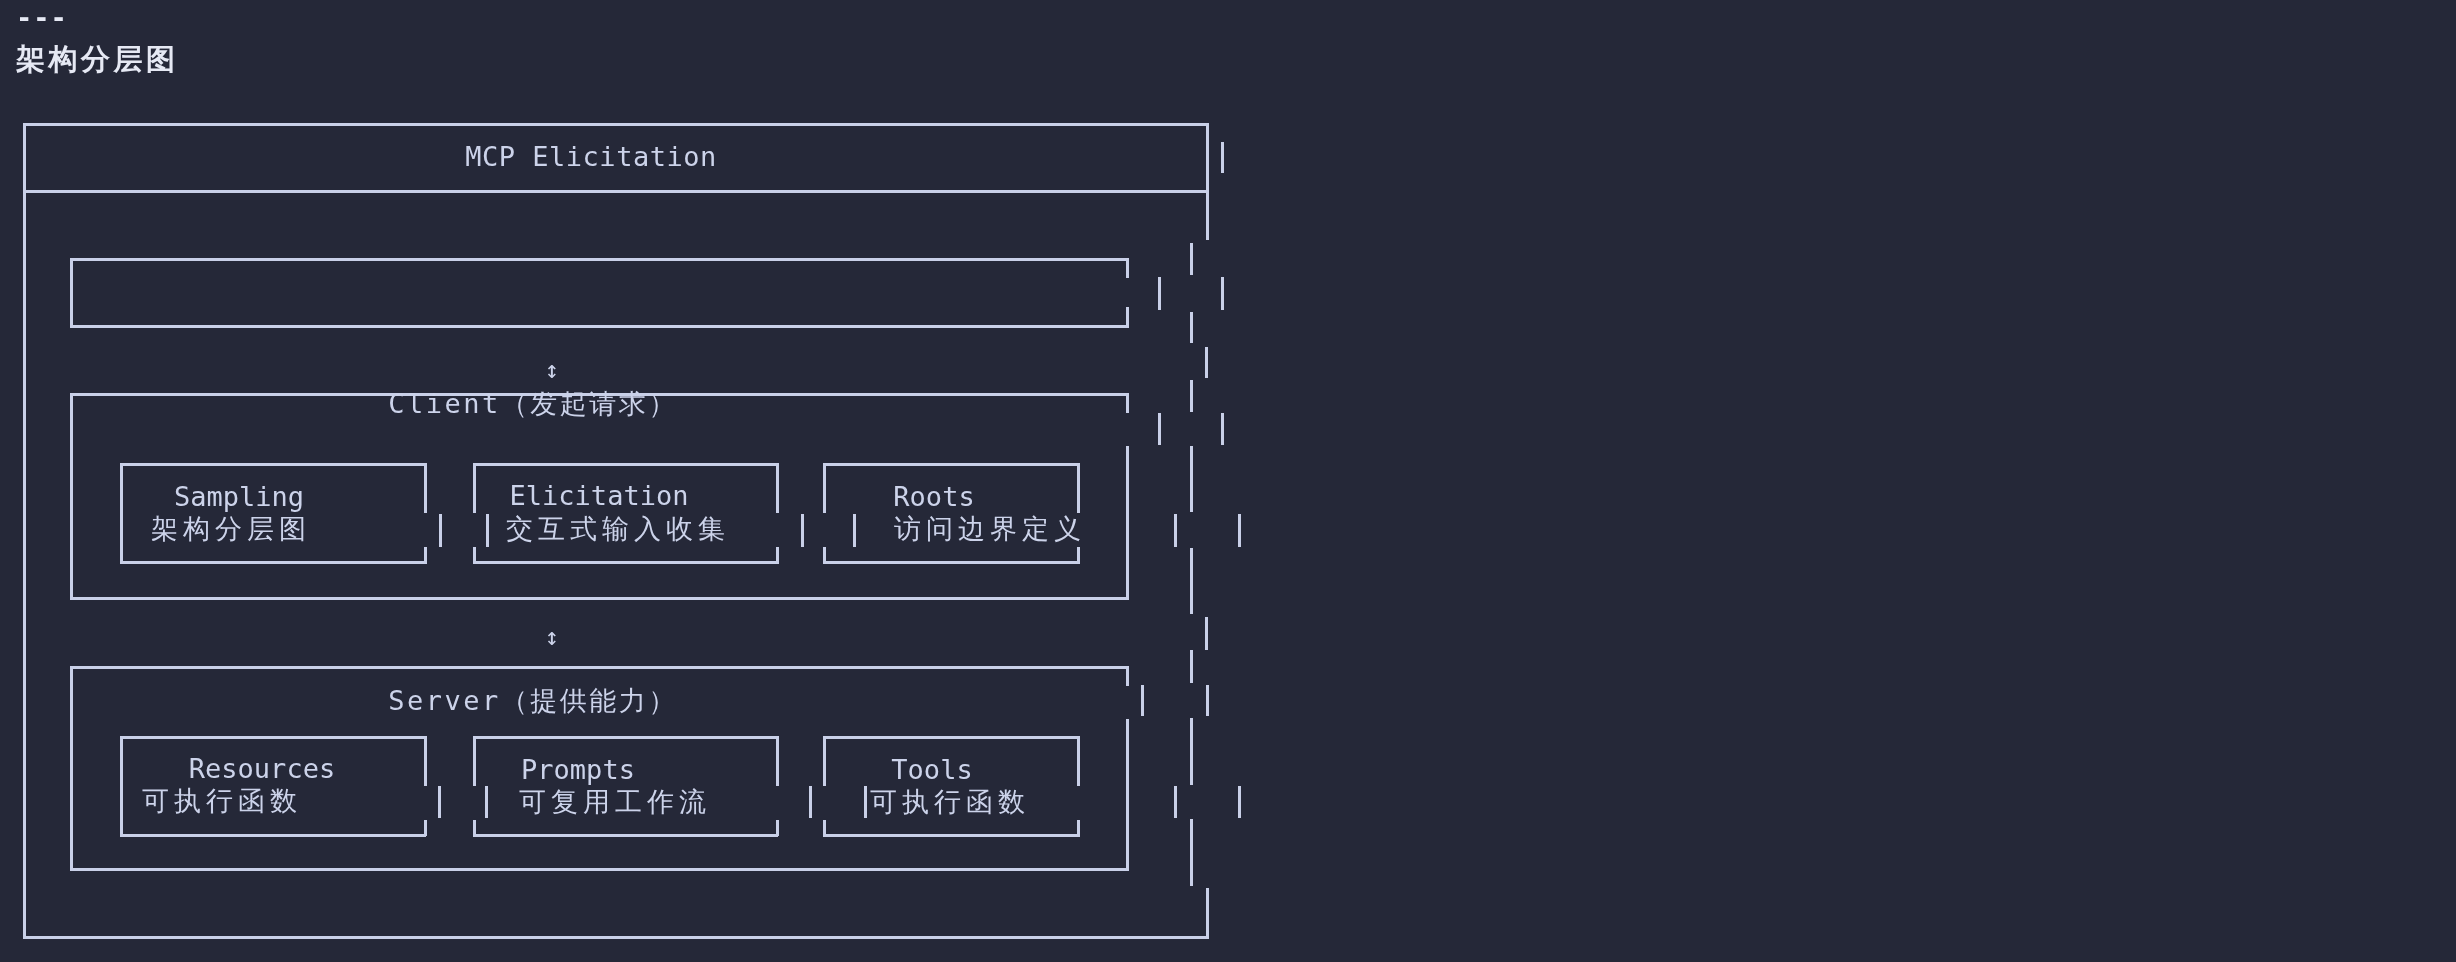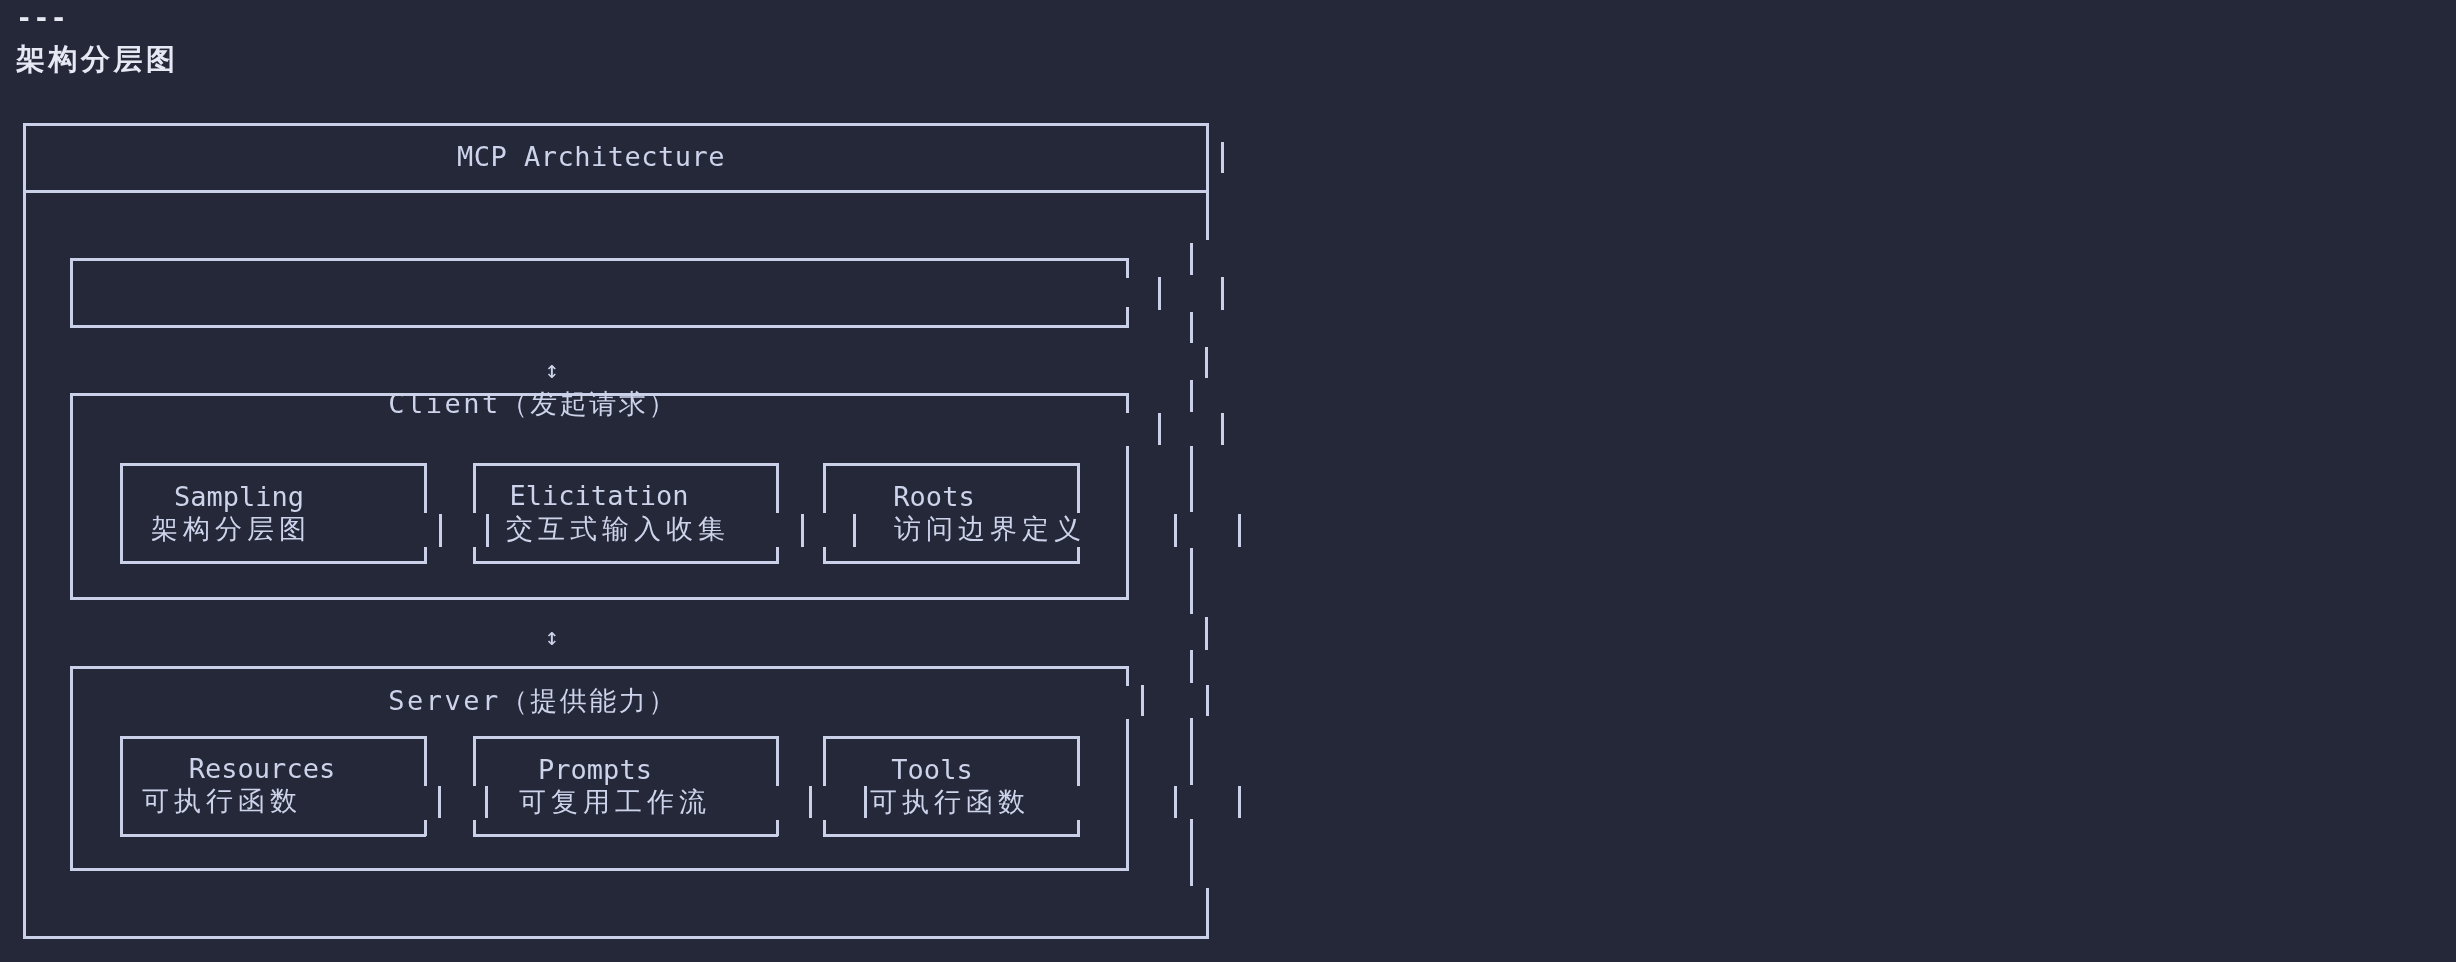--- a/index.html
+++ b/index.html
@@ -42,21 +42,21 @@
 
   <div class="hdr-divider">---</div>
   <div class="hdr-title">架构分层图</div>
 
   <div class="ln v" style="left:23px;top:123px;height:816px;"></div>
   <div class="ln h" style="left:23px;top:123px;width:1186px;"></div>
   <div class="ln h" style="left:23px;top:190px;width:1185px;"></div>
   <div class="ln h" style="left:23px;top:936px;width:1186px;"></div>
   <div class="ln v" style="left:1206px;top:123px;height:117px;"></div>
   <div class="ln v" style="left:1206px;top:888px;height:50px;"></div>
-  <div class="txt plain" style="left:591px;top:157px;">MCP Architecture</div>
+  <div class="txt plain" style="left:591px;top:157px;">MCP Elicitation</div>
 
   <div class="ln v" style="left:70px;top:258px;height:69px;"></div>
   <div class="ln h" style="left:70px;top:258px;width:1059px;"></div>
   <div class="ln h" style="left:70px;top:325px;width:1059px;"></div>
   <div class="ln v" style="left:1126px;top:258px;height:20px;"></div>
   <div class="ln v" style="left:1126px;top:307px;height:20px;"></div>
 
   <div class="txt conn" style="left:552px;top:370px;">↕</div>
 
   <div class="ln v" style="left:70px;top:393px;height:207px;"></div>
@@ -108,21 +108,21 @@
   <div class="ln v" style="left:424px;top:820px;height:16px;"></div>
   <div class="txt" style="left:262px;top:769px;">Resources</div>
   <div class="txt cjk" style="left:222px;top:801px;">可执行函数</div>
 
   <div class="ln h" style="left:473px;top:736px;width:305px;"></div>
   <div class="ln h" style="left:473px;top:834px;width:305px;"></div>
   <div class="ln v" style="left:473px;top:736px;height:50px;"></div>
   <div class="ln v" style="left:473px;top:820px;height:16px;"></div>
   <div class="ln v" style="left:776px;top:736px;height:50px;"></div>
   <div class="ln v" style="left:776px;top:820px;height:16px;"></div>
-  <div class="txt" style="left:595px;top:770px;">Prompts</div>
+  <div class="txt" style="left:578px;top:770px;">Prompts</div>
   <div class="txt cjk" style="left:615px;top:802px;">可复用工作流</div>
 
   <div class="ln h" style="left:823px;top:736px;width:257px;"></div>
   <div class="ln h" style="left:823px;top:834px;width:257px;"></div>
   <div class="ln v" style="left:823px;top:736px;height:50px;"></div>
   <div class="ln v" style="left:823px;top:820px;height:16px;"></div>
   <div class="ln v" style="left:1077px;top:736px;height:50px;"></div>
   <div class="ln v" style="left:1077px;top:820px;height:16px;"></div>
   <div class="txt" style="left:932px;top:770px;">Tools</div>
   <div class="txt cjk" style="left:950px;top:802px;">可执行函数</div>

